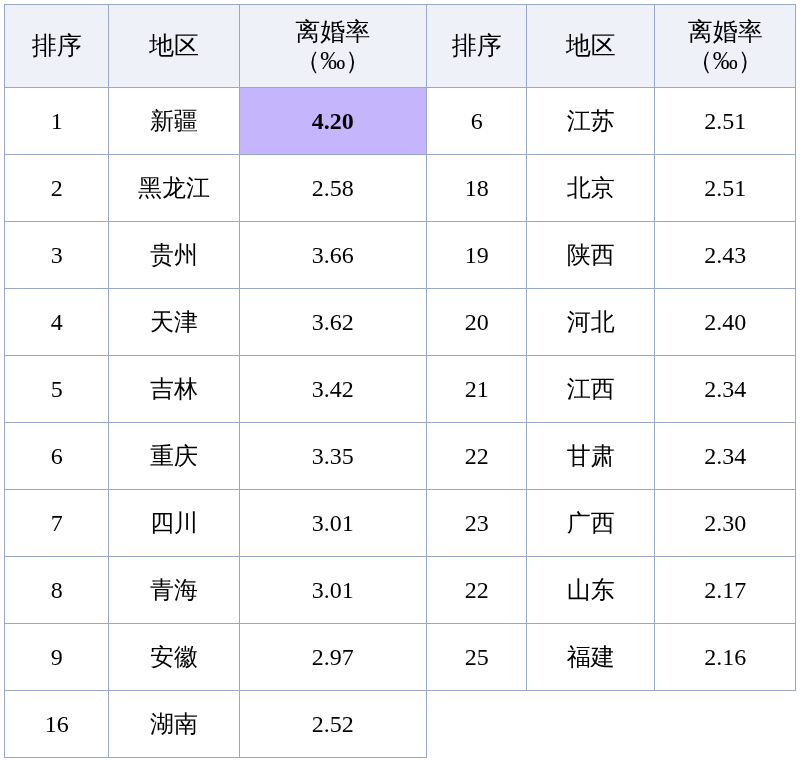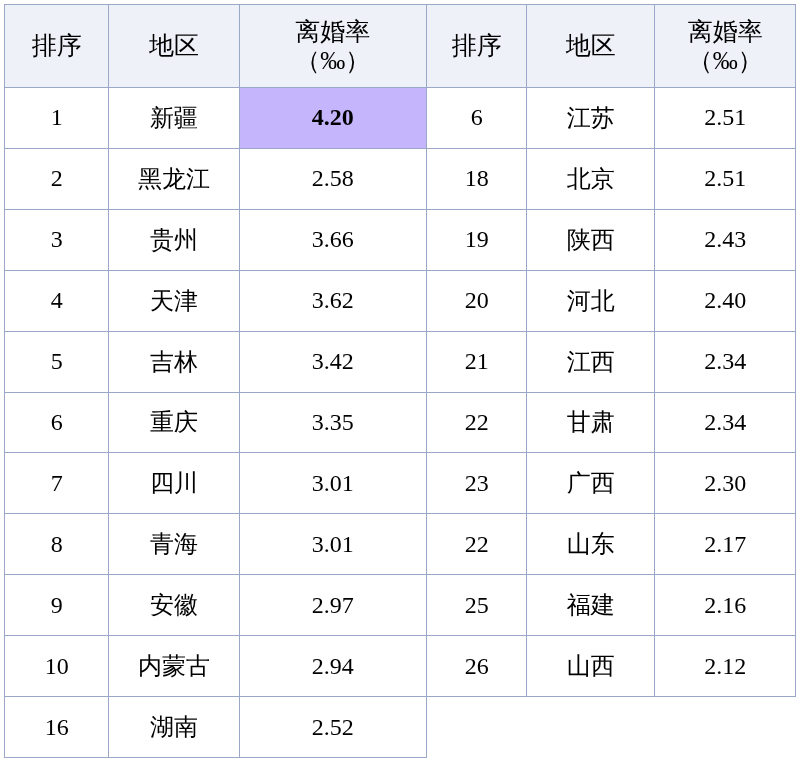--- a/index.html
+++ b/index.html
@@ -162,28 +162,20 @@
           <td class="num">2.17</td>
         </tr>
         <tr>
           <td class="num">9</td>
           <td class="area">安徽</td>
           <td class="num">2.97</td>
           <td class="num">25</td>
           <td class="area">福建</td>
           <td class="num">2.16</td>
         </tr>
-        <tr>
-          <td class="num">10</td>
-          <td class="area">内蒙古</td>
-          <td class="num">2.94</td>
-          <td class="num">26</td>
-          <td class="area">山西</td>
-          <td class="num">2.12</td>
-        </tr>
         <tr class="last-row">
           <td class="num">16</td>
           <td class="area">湖南</td>
           <td class="num">2.52</td>
           <td class="empty-cell"></td>
           <td class="empty-cell" style="border-left: none;"></td>
           <td class="empty-cell" style="border-left: none;"></td>
         </tr>
       </tbody>
   </table>

